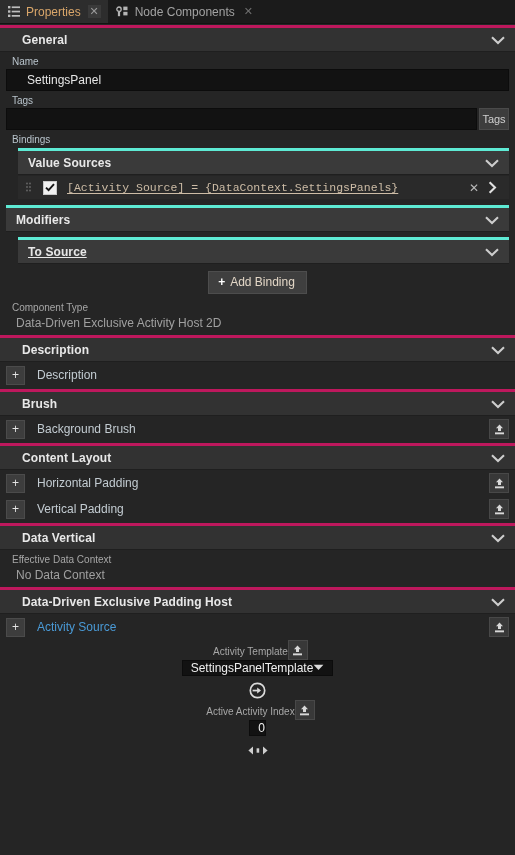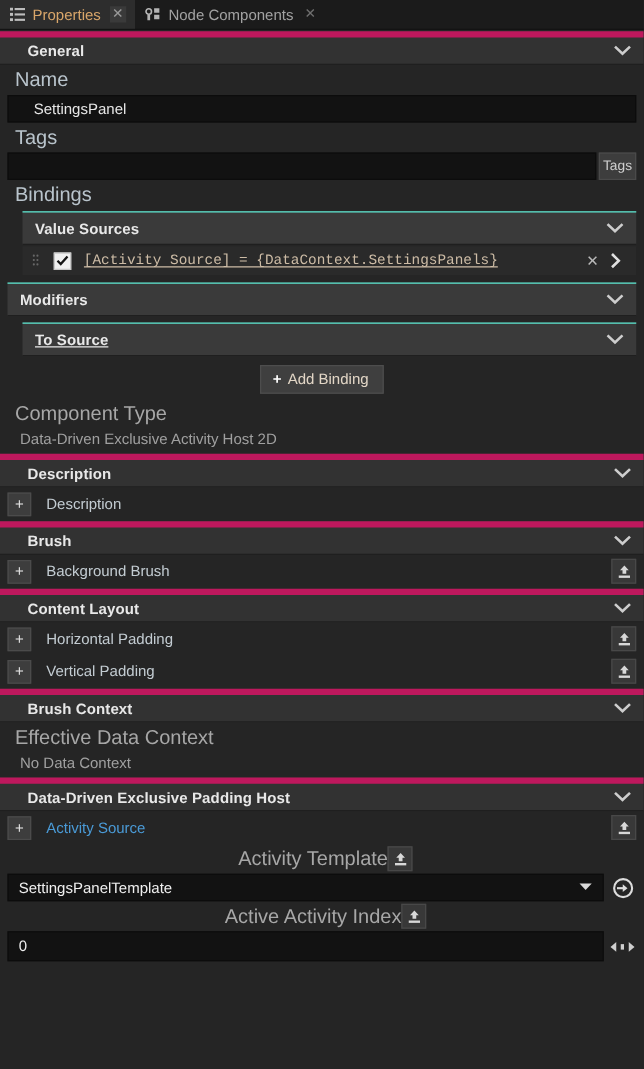--- a/index.html
+++ b/index.html
@@ -41,39 +41,39 @@
   }
   .tab.active .tab-close { background: #3a3a3a; color: #9a9a9a; }
 
   
   .section {
     height: 27px;
     background: #323232;
     display: flex;
     align-items: center;
     padding: 0 10px 0 0;
-    border-top: 5px solid #be185d;
+    border-top: 3px solid #be185d;
     border-bottom: 1px solid #1f1f1f;
     margin-top: 1px;
   }
   .section .title {
     flex: 1;
     font-size: 12px;
     font-weight: bold;
     color: #e8e8e8;
     padding-left: 22px;
     letter-spacing: 0.1px;
   }
   .section.sub {
     background: #3a3a3a;
-    border-top: 1px solid #5eead4;
+    border-top: 3px solid #5eead4;
   }
   .section .chev { color: #c8c8c8; }
   .label {
-    font-size: 16px;
+    font-size: 10px;
     color: #b9c4cc;
     padding: 4px 0 2px 12px;
   }
   .label.dim { color: #a7a7a7; }
   .value-static {
     font-size: 12px;
     color: #a0a0a0;
     padding: 1px 12px 4px 16px;
   }
 
@@ -227,21 +227,21 @@
 
   .numfield {
     height: 24px;
     background: #121212;
     border: 1px solid #0c0c0c;
     display: flex; align-items: center;
     flex: 1;
   }
   .numfield .txt { font-size: 12px; color: #f0f0f0; padding-left: 8px; }
 
-  .inline-row { display: flex; align-items: center; gap: 4px; padding: 0 6px; }
+  .inline-row { display: flex; align-items: center; gap: 4px; padding: 0 6px; flex-direction: column; }
 </style>
 </head>
 <body>
 
 <div class="tabstrip">
   <div class="tab active">
     <span>
       <svg width="12" height="11" viewBox="0 0 12 11">
         <rect x="0" y="0" width="2.4" height="2.4" fill="#bdbdbd"></rect>
         <rect x="0" y="4.3" width="2.4" height="2.4" fill="#bdbdbd"></rect>
@@ -415,21 +415,21 @@
   <span class="pname">Vertical Padding</span>
   <span class="icon-btn">
     <svg width="13" height="13" viewBox="0 0 13 13">
       <path d="M6.5 1.4 L10 5.2 L8 5.2 L8 8 L5 8 L5 5.2 L3 5.2 Z" fill="#d8d8d8"></path>
       <rect x="2" y="9.4" width="9" height="1.9" fill="#d8d8d8"></rect>
     </svg>
   </span>
 </div>
 
 <div class="section">
-  <span class="title">Brush Context</span>
+  <span class="title">Data Vertical</span>
   <span class="chev">
     <svg width="14" height="9" viewBox="0 0 14 9">
         <path d="M1 1.3 L7 7 L13 1.3" fill="none" stroke="#cdcdcd" stroke-width="2.1"></path>
       </svg>
   </span>
 </div>
 <div class="label dim">Effective Data Context</div>
 <div class="value-static">No Data Context</div>
 
 <div class="section">

